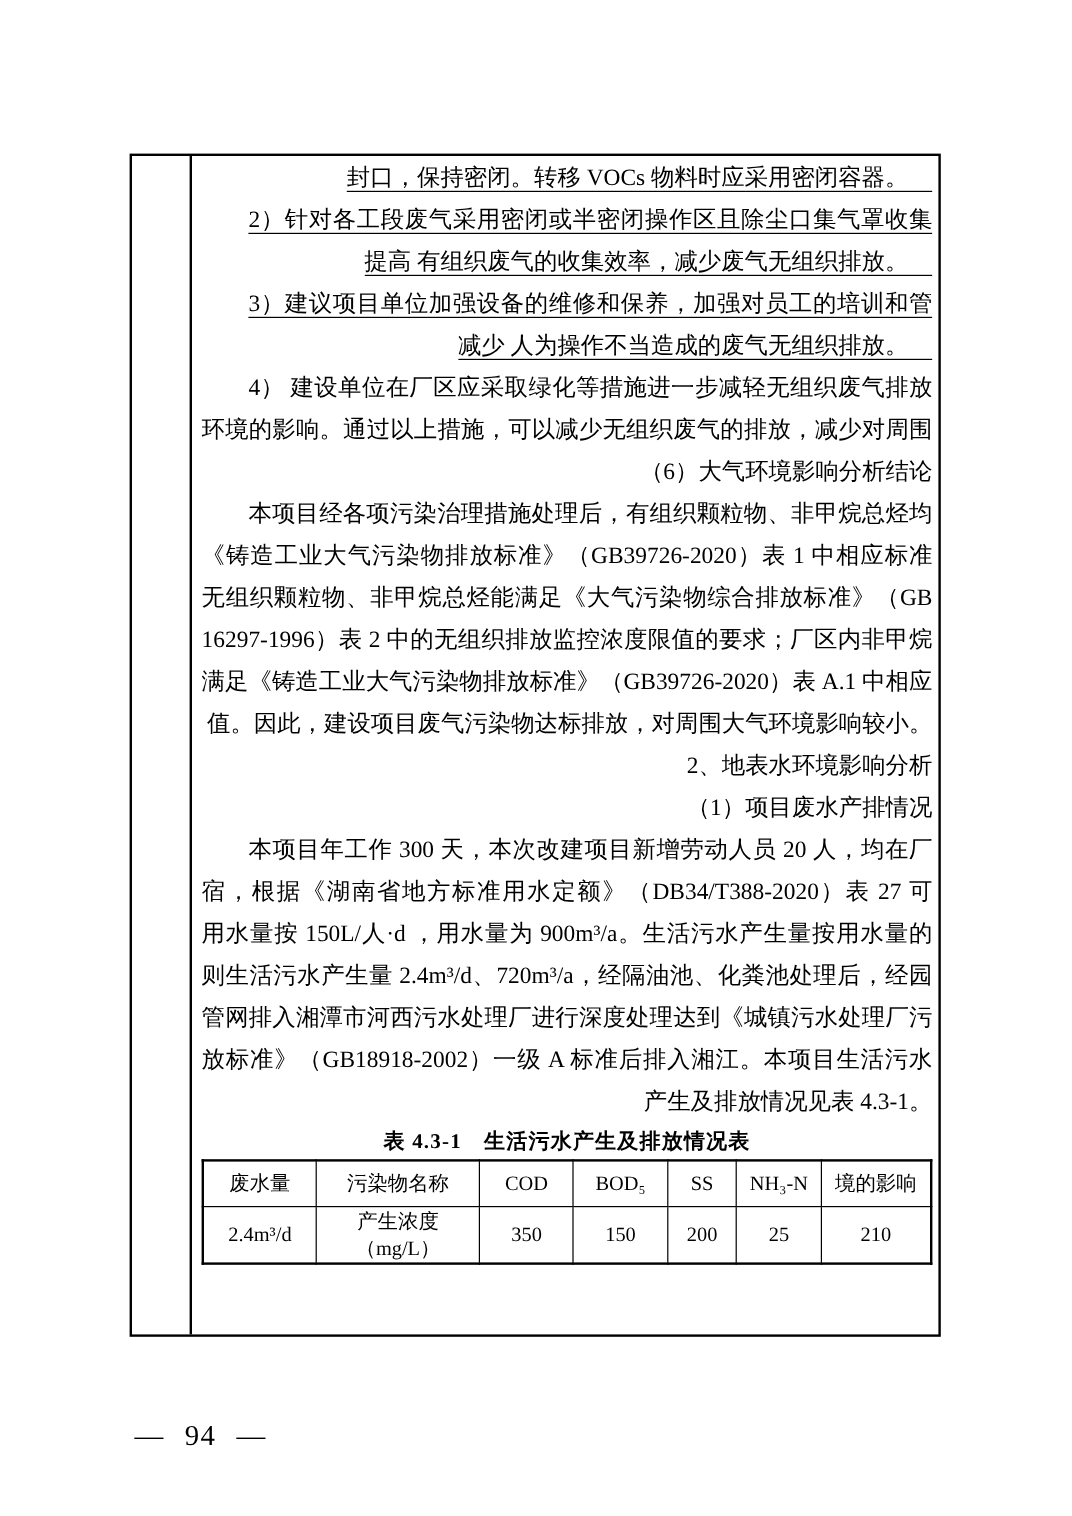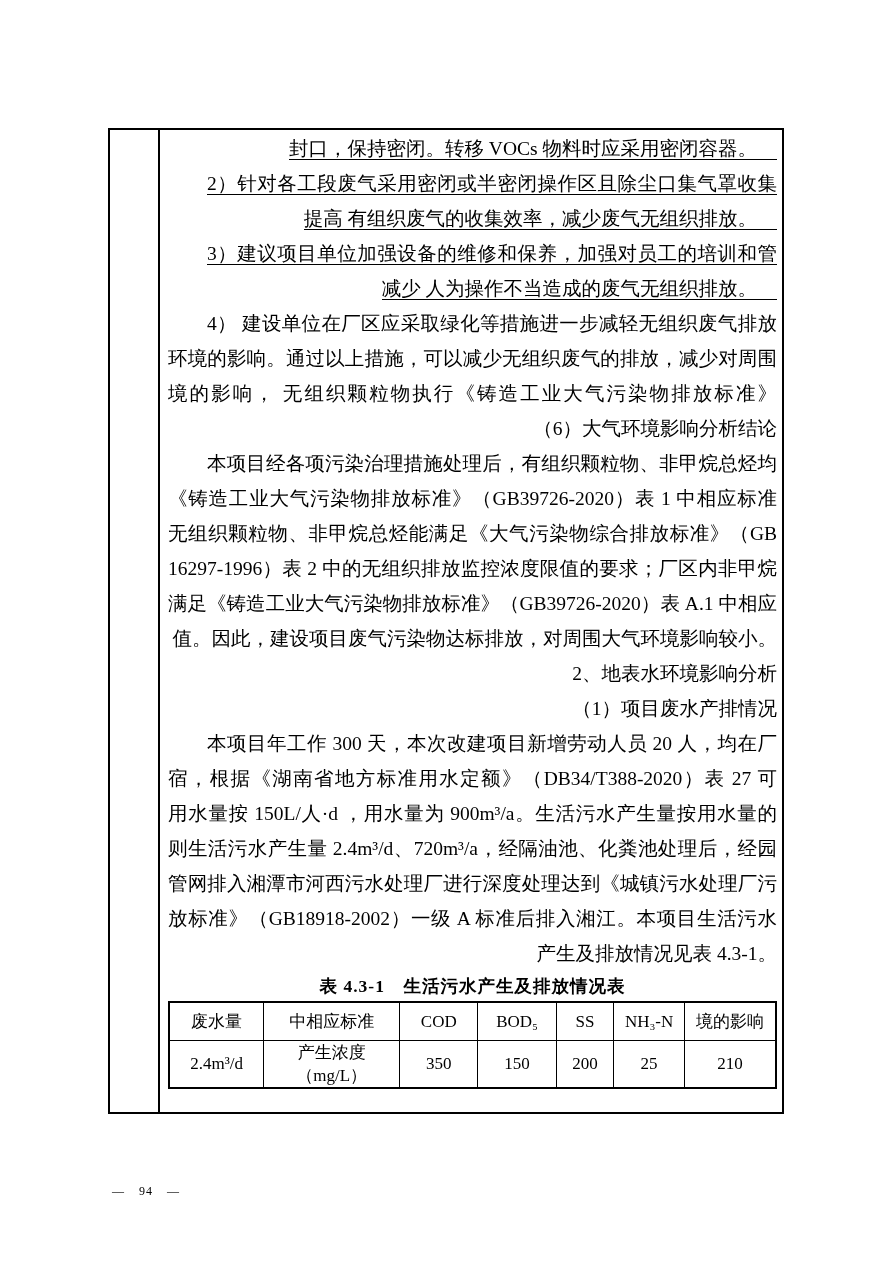--- a/index.html
+++ b/index.html
@@ -35,39 +35,38 @@
   table.dtable{
     width:100%;border-collapse:collapse;border:2px solid #000;
     table-layout:fixed;
   }
   table.dtable td{
     border:1px solid #000;text-align:center;vertical-align:middle;
     font-size:17px;height:36px;padding:0 2px;overflow:hidden;
   }
   table.dtable tr.hd td{height:37px;}
   .footer{
-    position:absolute;left:112px;top:1184px;font-size:12px;
+    position:absolute;left:112px;top:1184px;font-size:24px;
     word-spacing:10px;letter-spacing:1px;
   }
 </style>
 </head>
 <body>
 
 <div class="frame">
   <div class="leftcol"></div>
   <div class="content">
 
     <div class="ln"><span class="us ext">封口，保持密闭。转移 VOCs 物料时应采用密闭容器。</span></div>
     <div class="ln j ind"><span class="us">2）针对各工段废气采用密闭或半密闭操作区且除尘口集气罩收集方式，</span></div>
     <div class="ln"><span class="us ext">提高 有组织废气的收集效率，减少废气无组织排放。</span></div>
     <div class="ln j ind"><span class="us">3）建议项目单位加强设备的维修和保养，加强对员工的培训和管理，以</span></div>
     <div class="ln"><span class="us ext">减少 人为操作不当造成的废气无组织排放。</span></div>
     <div class="ln j ind">4） 建设单位在厂区应采取绿化等措施进一步减轻无组织废气排放对周边</div>
     <div class="ln j">环境的影响。通过以上措施，可以减少无组织废气的排放，减少对周围大气环</div>
-    <div class="ln j">境的影响， 无组织颗粒物执行《铸造工业大气污染物排放标准》</div>
     <div class="ln ind">（6）大气环境影响分析结论</div>
     <div class="ln j ind">本项目经各项污染治理措施处理后，有组织颗粒物、非甲烷总烃均能满足</div>
     <div class="ln j">《铸造工业大气污染物排放标准》（GB39726-2020）表 1 中相应标准值。厂界</div>
     <div class="ln j">无组织颗粒物、非甲烷总烃能满足《大气污染物综合排放标准》（GB</div>
     <div class="ln j">16297-1996）表 2 中的无组织排放监控浓度限值的要求；厂区内非甲烷总烃能</div>
     <div class="ln j">满足《铸造工业大气污染物排放标准》（GB39726-2020）表 A.1 中相应标准</div>
     <div class="ln">值。因此，建设项目废气污染物达标排放，对周围大气环境影响较小。</div>
     <div class="ln ind">2、地表水环境影响分析</div>
     <div class="ln ind">（1）项目废水产排情况</div>
     <div class="ln j ind">本项目年工作 300 天，本次改建项目新增劳动人员 20 人，均在厂区内食</div>
@@ -86,21 +85,21 @@
           <col style="width:22.4%">
           <col style="width:12.9%">
         <col style="width:12.9%">
           <col style="width:9.5%">
           <col style="width:11.6%">
         <col style="width:15.1%">
       </colgroup>
       <tbody>
         <tr class="hd">
           <td>废水量</td>
-          <td>中相应标准</td>
+          <td>污染物名称</td>
           <td>COD</td>
           <td>BOD₅</td>
           <td>SS</td>
           <td>NH₃-N</td>
           <td>境的影响</td>
         </tr>
         <tr>
           <td>2.4m³/d</td>
           <td>产生浓度（mg/L）</td>
           <td>350</td>

